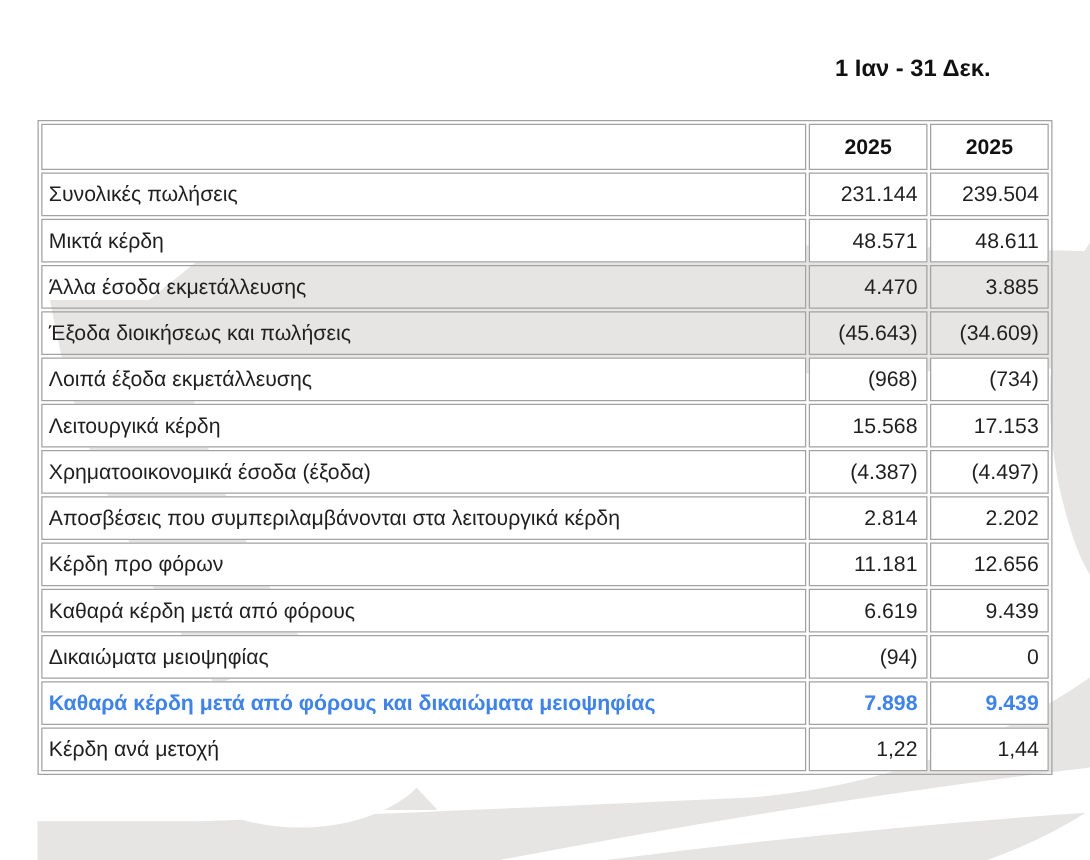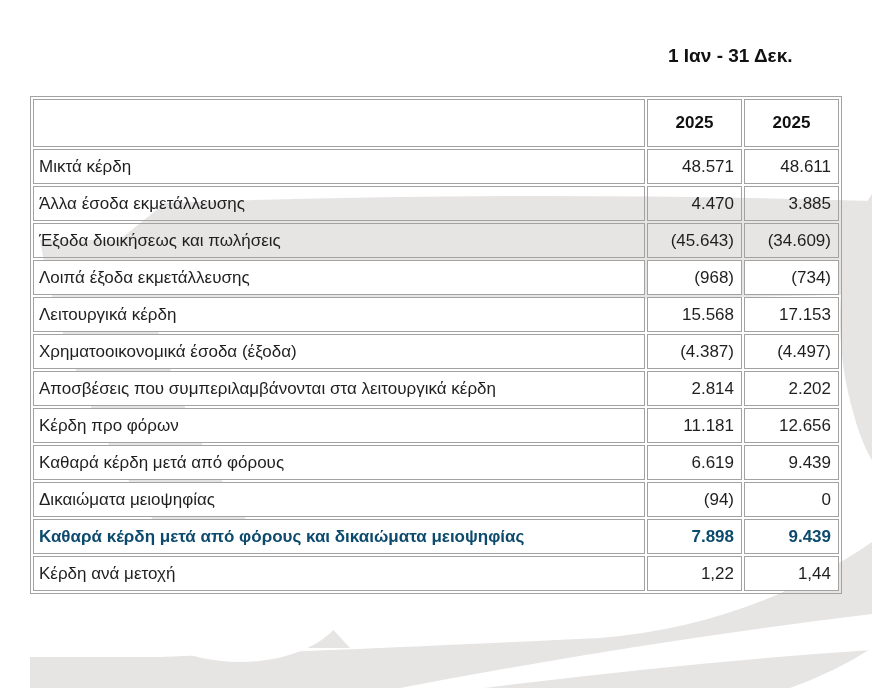--- a/index.html
+++ b/index.html
@@ -26,25 +26,25 @@
     background:transparent;
   }
   table.fin th, table.fin td{
     border:1px solid #a2a2a2;
     background:#ffffff;
     font-size:17px;
     box-sizing:border-box;
     overflow:hidden;white-space:nowrap;
   }
   th.lbl-h{width:612px;height:31px;}
-  th.year-h{width:95px;height:48px;font-weight:bold;text-align:center;font-size:17px;color:#111;}
+  th.year-h{width:95px;height:37px;font-weight:bold;text-align:center;font-size:17px;color:#111;}
   td.lbl{width:612px;height:35px;text-align:left;padding:0 4px 0 5px;}
   td.num{width:95px;height:35px;text-align:right;padding:0 7px 0 2px;}
   tr.shaded td{background:transparent;margin-top:12px;}
-  tr.bold td{font-weight:bold;color:#0c4a6e;}
+  tr.bold td{font-weight:bold;color:#3b82f6;}
 </style>
 </head>
 <body>
 
 <div class="page">
 
   <svg class="watermark" width="872" height="688" viewBox="0 0 872 688" aria-hidden="true">
     <g fill="#e7e4e4">
 
       <path d="M55,292 L165,203 Q500,190 872,201 L872,294 Q520,303 165,301 Z"></path>
@@ -69,20 +69,25 @@
 
   <table class="fin">
     <thead>
       <tr>
         <th class="lbl-h"></th>
         <th class="year-h">2025</th>
         <th class="year-h">2025</th>
       </tr>
     </thead>
     <tbody id="fin-body">
+        <tr>
+      <td class="lbl">Συνολικές πωλήσεις</td>
+      <td class="num">231.144</td>
+      <td class="num">239.504</td>
+    </tr>
         <tr>
       <td class="lbl">Μικτά κέρδη</td>
       <td class="num">48.571</td>
       <td class="num">48.611</td>
     </tr>
         <tr class="shaded">
       <td class="lbl">Άλλα έσοδα εκμετάλλευσης</td>
       <td class="num">4.470</td>
       <td class="num">3.885</td>
     </tr>

